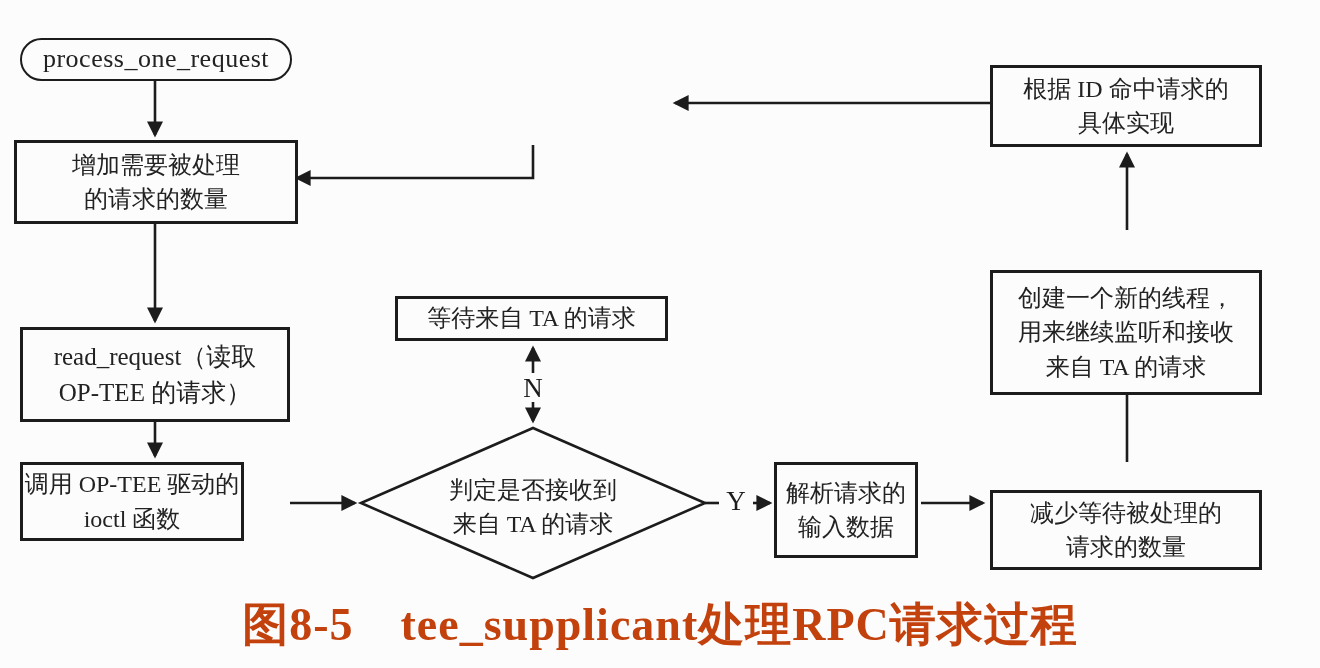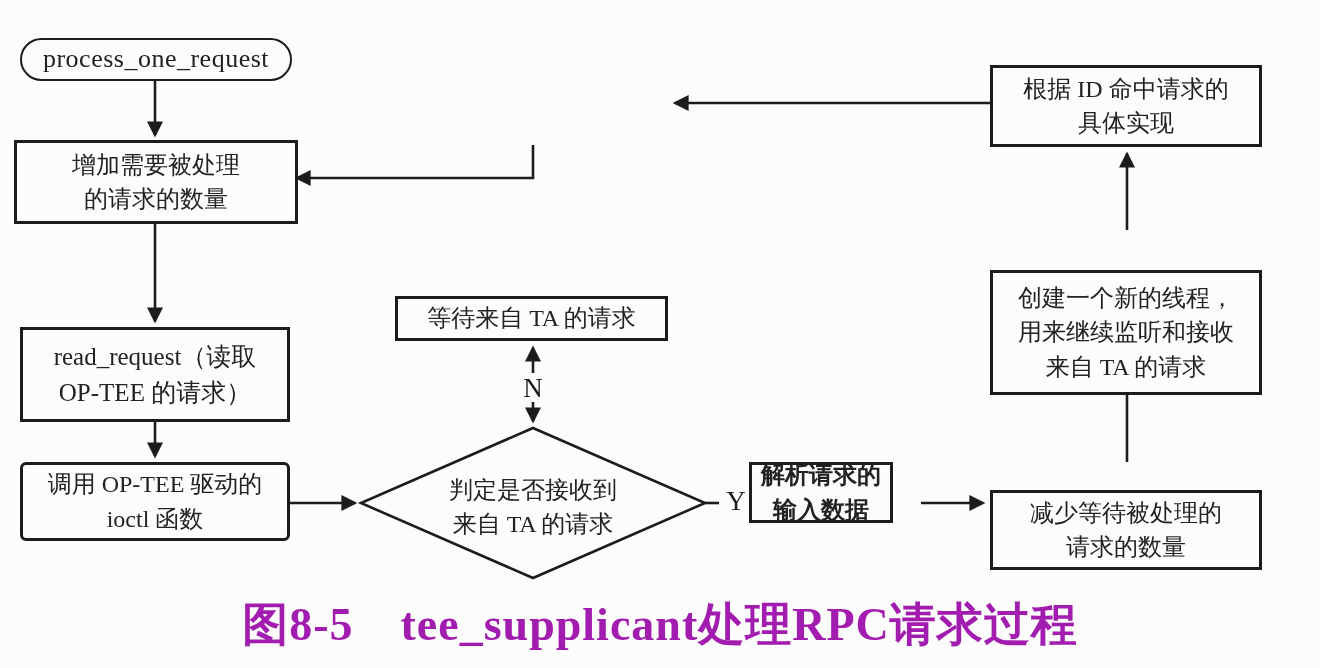--- a/index.html
+++ b/index.html
@@ -49,21 +49,21 @@
     line-height: 1;
     color: #1c1c1c;
   }
   .caption {
     position: absolute;
     left: 0; right: 0; top: 594px;
     text-align: center;
     font-size: 46px;
     font-weight: 600;
     letter-spacing: 1px;
-    color: #a21caf;
+    color: #c2410c;
   }
 </style>
 </head>
 <body>
 
 <div class="figure">
 
   <svg class="edges-svg" viewBox="0 0 1320 668" xmlns="http://www.w3.org/2000/svg">
     <defs>
       <marker id="arrow" viewBox="0 0 10 10" refX="8.5" refY="5" markerWidth="18" markerHeight="16" orient="auto-start-reverse" markerUnits="userSpaceOnUse">
@@ -109,27 +109,27 @@
 
 
   <div class="node" style="left:990px; top:65px; width:272px; height:82px;">根据 ID 命中请求的
 具体实现</div>
 
   <div class="node" style="left:395px; top:296px; width:273px; height:45px;">等待来自 TA 的请求</div>
 
   <div class="node" style="left:20px; top:327px; width:270px; height:95px; font-size:25px;">read_request（读取
 OP-TEE 的请求）</div>
 
-  <div class="node" style="left:20px; top:462px; width:270px; height:79px;border-radius:6px;">调用 OP-TEE 驱动的
+  <div class="node" style="left:20px; top:462px; width:224px; height:79px;">调用 OP-TEE 驱动的
 ioctl 函数</div>
 
   <div class="node ghost" style="left:377px; top:460px; width:312px; height:94px;">判定是否接收到
 来自 TA 的请求</div>
 
-  <div class="node" style="left:749px; top:462px; width:144px; height:61px;font-weight:bold;">解析请求的
+  <div class="node" style="left:774px; top:462px; width:144px; height:96px;">解析请求的
 输入数据</div>
 
   <div class="node" style="left:990px; top:462px; width:272px; height:80px;margin-top:28px;">减少等待被处理的
 请求的数量</div>
 
   <div class="node" style="left:990px; top:230px; width:272px; height:125px;margin-top:40px;">创建一个新的线程，
 用来继续监听和接收
 来自 TA 的请求</div>
 
   <div class="edge-label" style="left:533px; top:388px;">N</div>

